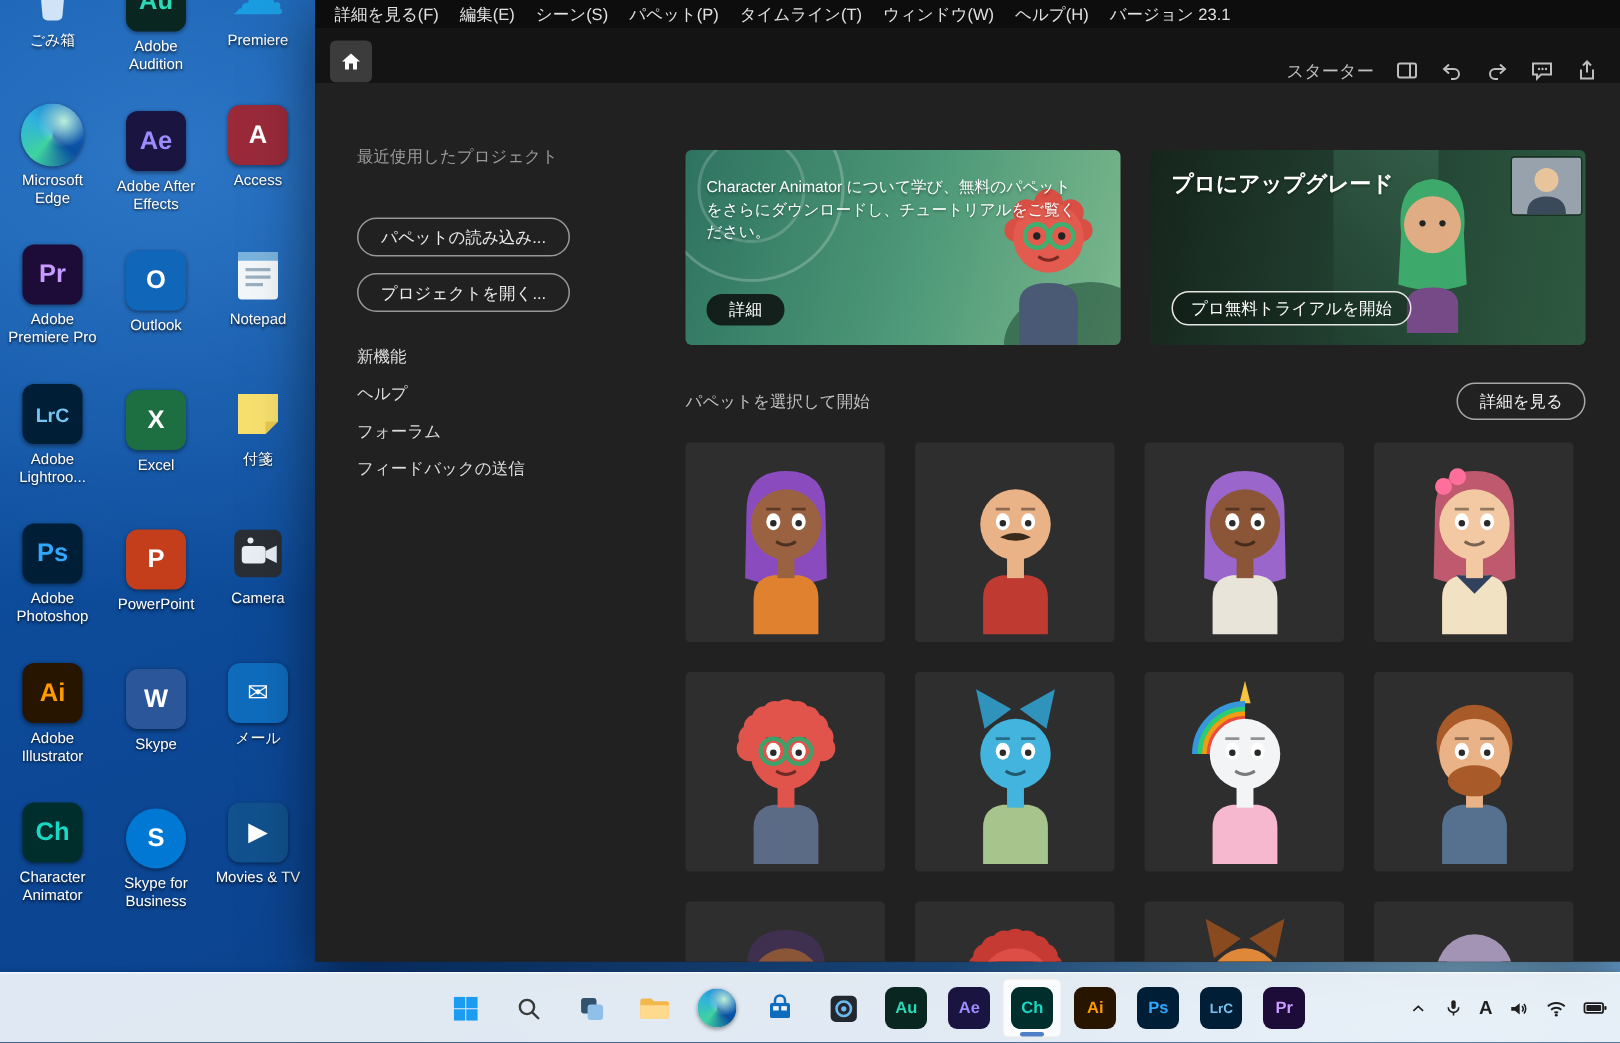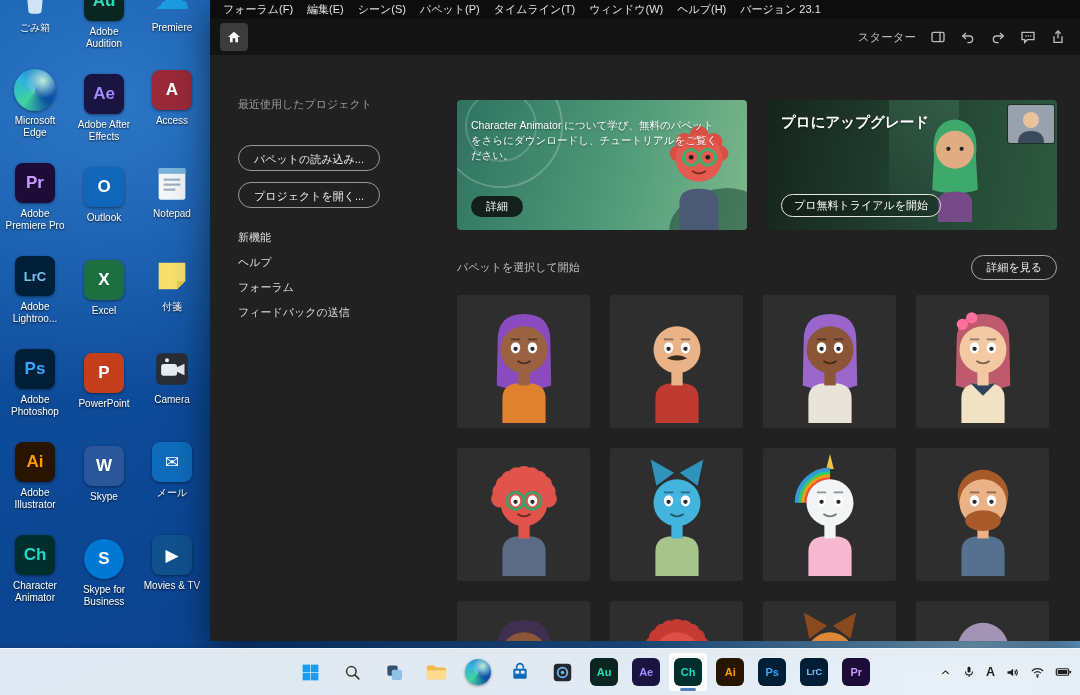--- a/index.html
+++ b/index.html
@@ -25,21 +25,21 @@
     box-shadow:0 1px 3px rgba(0,0,0,.45);}
   .glyph-ico{font-size:36px;line-height:1;}
   .dt-label{margin-top:3px;font-size:10px;color:#fff;text-align:center;line-height:1.18;
             max-width:66px;text-shadow:0 1px 2px rgba(0,0,0,.85);}
   
   .app{position:absolute;left:210px;top:0;width:870px;height:641px;background:#1f1f1f;
        box-shadow:0 10px 36px rgba(0,0,0,.55);}
   .menubar{height:19px;background:#0d0d0d;display:flex;align-items:center;font-size:11px;
            color:#e2e2e2;padding-left:6px;white-space:nowrap;}
   .menubar span{padding:0 7px;}
-  .toolbar{height:36px;background:#141414;display:flex;align-items:center;border-bottom:1px solid #000;}
+  .toolbar{height:36px;background:#141414;display:flex;align-items:flex-end;border-bottom:1px solid #000;}
   .home-btn{width:28px;height:28px;margin-left:10px;background:#3c3c3c;border-radius:4px;
             display:flex;align-items:center;justify-content:center;}
   .toolbar-right{margin-left:auto;display:flex;align-items:center;gap:14px;padding-right:14px;
                  color:#bdbdbd;font-size:11.5px;}
   .tb-ic{display:flex;align-items:center;}
   .content{position:absolute;top:55px;left:0;right:0;bottom:0;background:#212121;overflow:hidden;}
   
   .side{position:absolute;left:0;top:0;width:247px;bottom:0;padding:42px 0 0 28px;box-sizing:border-box;}
   .side-title{color:#9a9a9a;font-size:11px;margin-bottom:33px;}
   .side-btn{display:block;width:142px;height:26px;line-height:24px;border:1px solid #989898;border-radius:13px;
@@ -240,21 +240,21 @@
       <div class="dt-item">
         <div class="dt-ico">
           <div class="tile" style="background: rgb(17, 81, 142); color: rgb(255, 255, 255);">▶</div>
         </div>
         <div class="dt-label">Movies &amp; TV</div>
       </div>
     </div>
 
   <div class="app">
     <div class="menubar" id="menubar">
-        <span>フォーラム(F)</span>
+        <span>詳細を見る(F)</span>
         <span>編集(E)</span>
         <span>シーン(S)</span>
         <span>パペット(P)</span>
         <span>タイムライン(T)</span>
         <span>ウィンドウ(W)</span>
         <span>ヘルプ(H)</span>
         <span>バージョン 23.1</span>
       </div>
     <div class="toolbar">
       <div class="home-btn">

